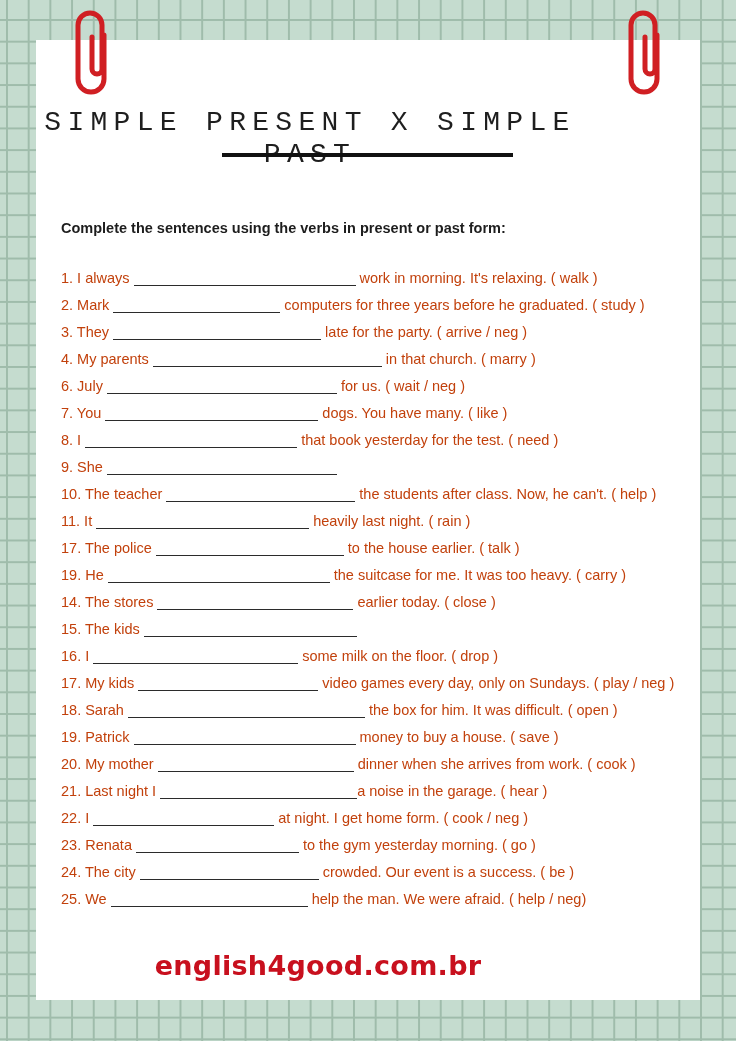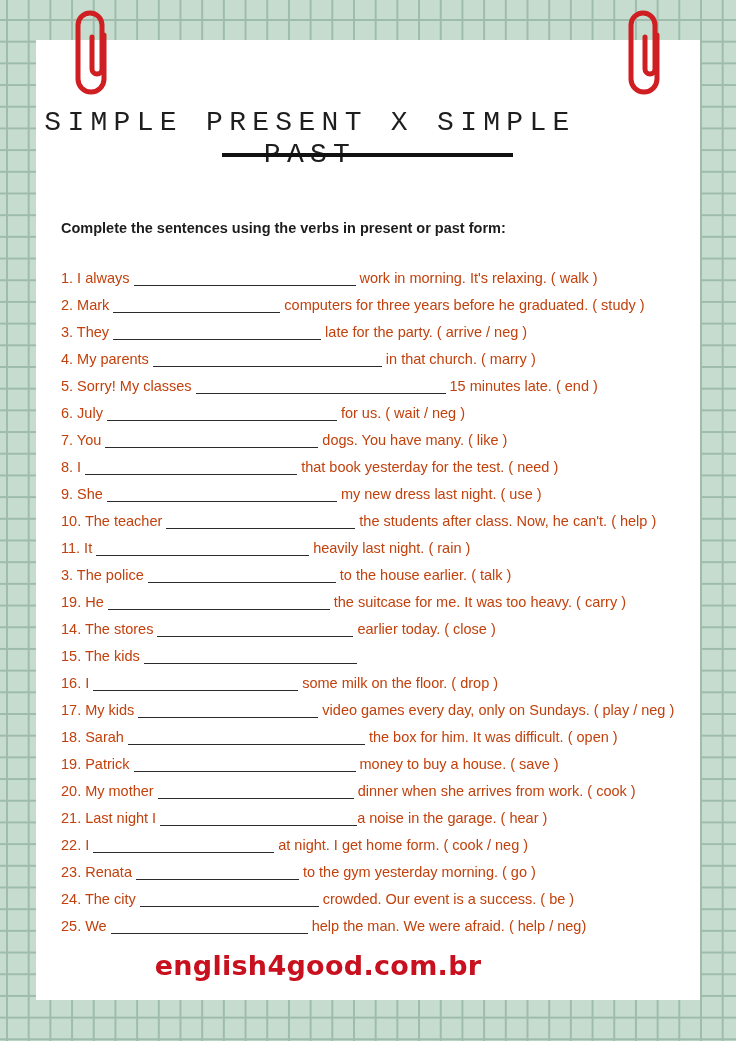--- a/index.html
+++ b/index.html
@@ -84,56 +84,50 @@
       <span>3. They</span>
       <span class="blank" style="width: 208px;"></span>
       <span>late for the party. ( arrive / neg )</span>
     </li>
     <li class="item">
       <span>4. My parents</span>
       <span class="blank" style="width: 229px;"></span>
       <span>in that church. ( marry )</span>
     </li>
     <li class="item">
-      <span>5. Sorry! My classes</span>
-      <span class="blank" style="width: 250px;"></span>
-      <span>15 minutes late. ( end )</span>
-    </li>
-    <li class="item">
       <span>6. July</span>
       <span class="blank" style="width: 230px;"></span>
       <span>for us. ( wait / neg )</span>
     </li>
     <li class="item">
       <span>7. You</span>
       <span class="blank" style="width: 213px;"></span>
       <span>dogs. You have many. ( like )</span>
     </li>
     <li class="item">
       <span>8. I</span>
       <span class="blank" style="width: 212px;"></span>
       <span>that book yesterday for the test. ( need )</span>
     </li>
     <li class="item">
       <span>9. She</span>
       <span class="blank" style="width: 230px;"></span>
-      <span>my new dress last night. ( use )</span>
     </li>
     <li class="item">
       <span>10. The teacher</span>
       <span class="blank" style="width: 189px;"></span>
       <span>the students after class. Now, he can't. ( help )</span>
     </li>
     <li class="item">
       <span>11. It</span>
       <span class="blank" style="width: 213px;"></span>
       <span>heavily last night. ( rain )</span>
     </li>
     <li class="item">
-      <span>3. The police</span>
+      <span>17. The police</span>
       <span class="blank" style="width: 188px;"></span>
       <span>to the house earlier. ( talk )</span>
     </li>
     <li class="item">
       <span>19. He</span>
       <span class="blank" style="width: 222px;"></span>
       <span>the suitcase for me. It was too heavy. ( carry )</span>
     </li>
     <li class="item">
       <span>14. The stores</span>

